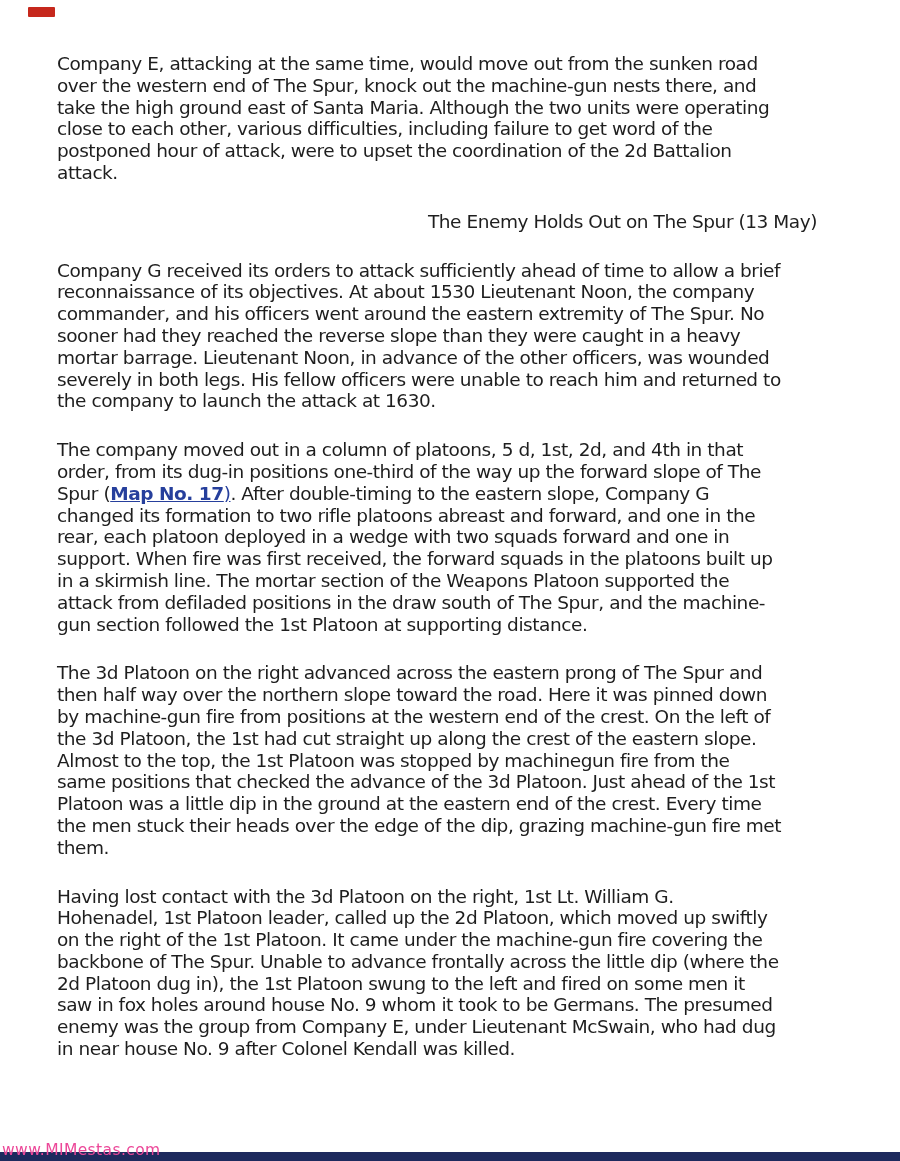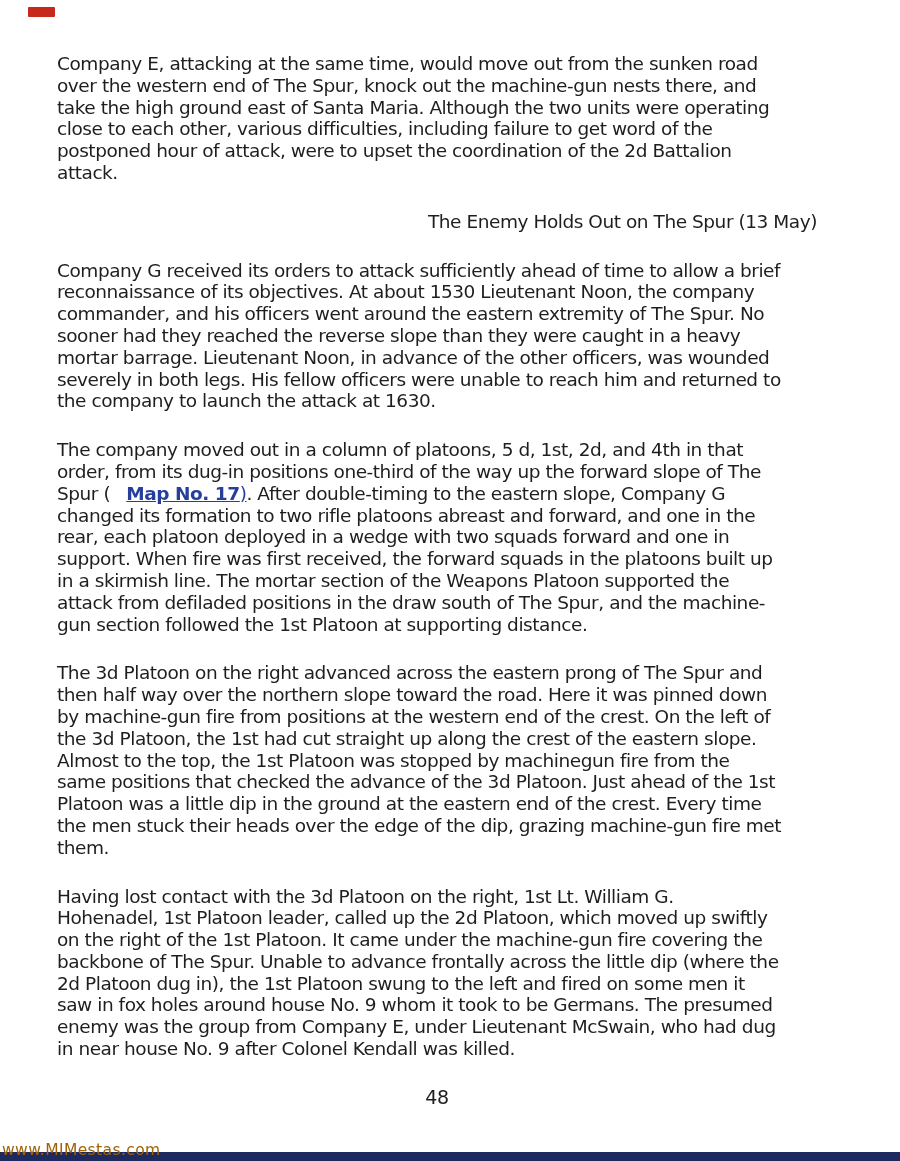--- a/index.html
+++ b/index.html
@@ -33,33 +33,32 @@
   .content > * + * { margin-top: 27px; }
   p.body-par { white-space: pre; }
   .heading {
     font-size: 18.5px;
     text-align: right;
     font-weight: normal;
   }
   .map-link {
     font-weight: bold;
     cursor: pointer;
-    margin-left: 16px;
   }
   .link-paren { text-decoration: underline; }
   .page-number {
     text-align: center;
     font-size: 19px;
   }
   .watermark {
     position: absolute;
     left: 2px; top: 1141px;
     font-size: 15.5px;
     letter-spacing: 0.4px;
-    color: #a16207;
+    color: #ec4899;
     z-index: 3;
     white-space: nowrap;
   }
   .bottom-bar {
     position: absolute;
     left: 0; bottom: 0;
     width: 900px; height: 9px;
     z-index: 2;
   }
 </style>
@@ -104,20 +103,19 @@
 the men stuck their heads over the edge of the dip, grazing machine-gun fire met
 them.</p>
     <p class="body-par">Having lost contact with the 3d Platoon on the right, 1st Lt. William G.
 Hohenadel, 1st Platoon leader, called up the 2d Platoon, which moved up swiftly
 on the right of the 1st Platoon. It came under the machine-gun fire covering the
 backbone of The Spur. Unable to advance frontally across the little dip (where the
 2d Platoon dug in), the 1st Platoon swung to the left and fired on some men it
 saw in fox holes around house No. 9 whom it took to be Germans. The presumed
 enemy was the group from Company E, under Lieutenant McSwain, who had dug
 in near house No. 9 after Colonel Kendall was killed.</p>
-    <div class="page-number">48</div>
   </main>
 
   <div class="watermark">www.MIMestas.com</div>
 
   <div class="bottom-bar" style="background: rgb(30, 42, 94);"></div>
 
 </div>
 
 </body></html>

